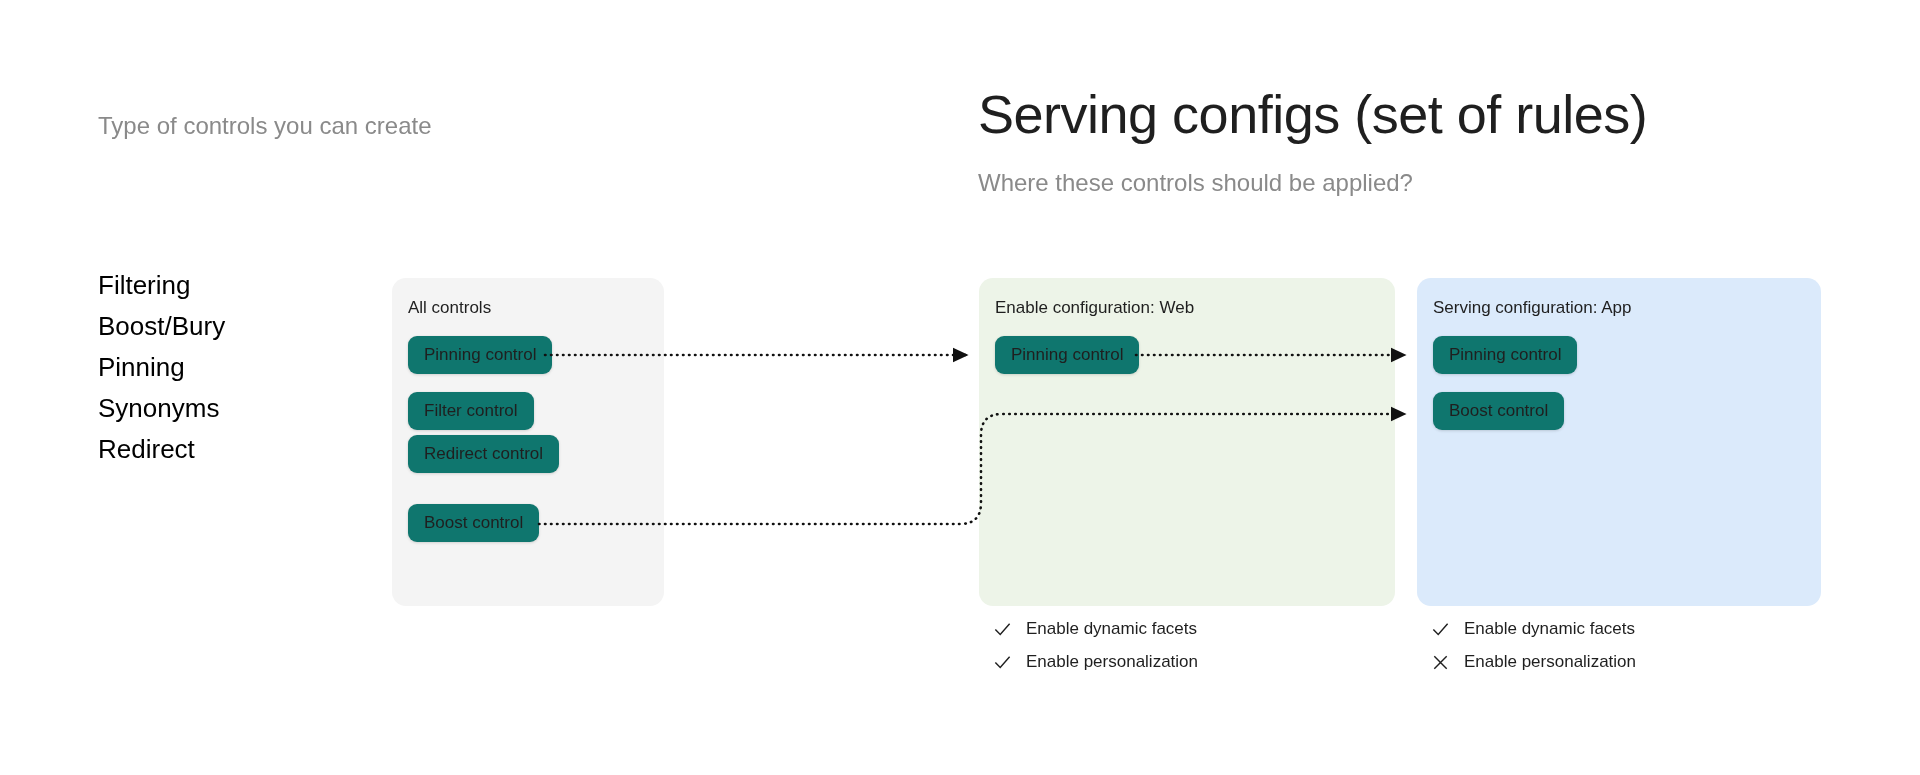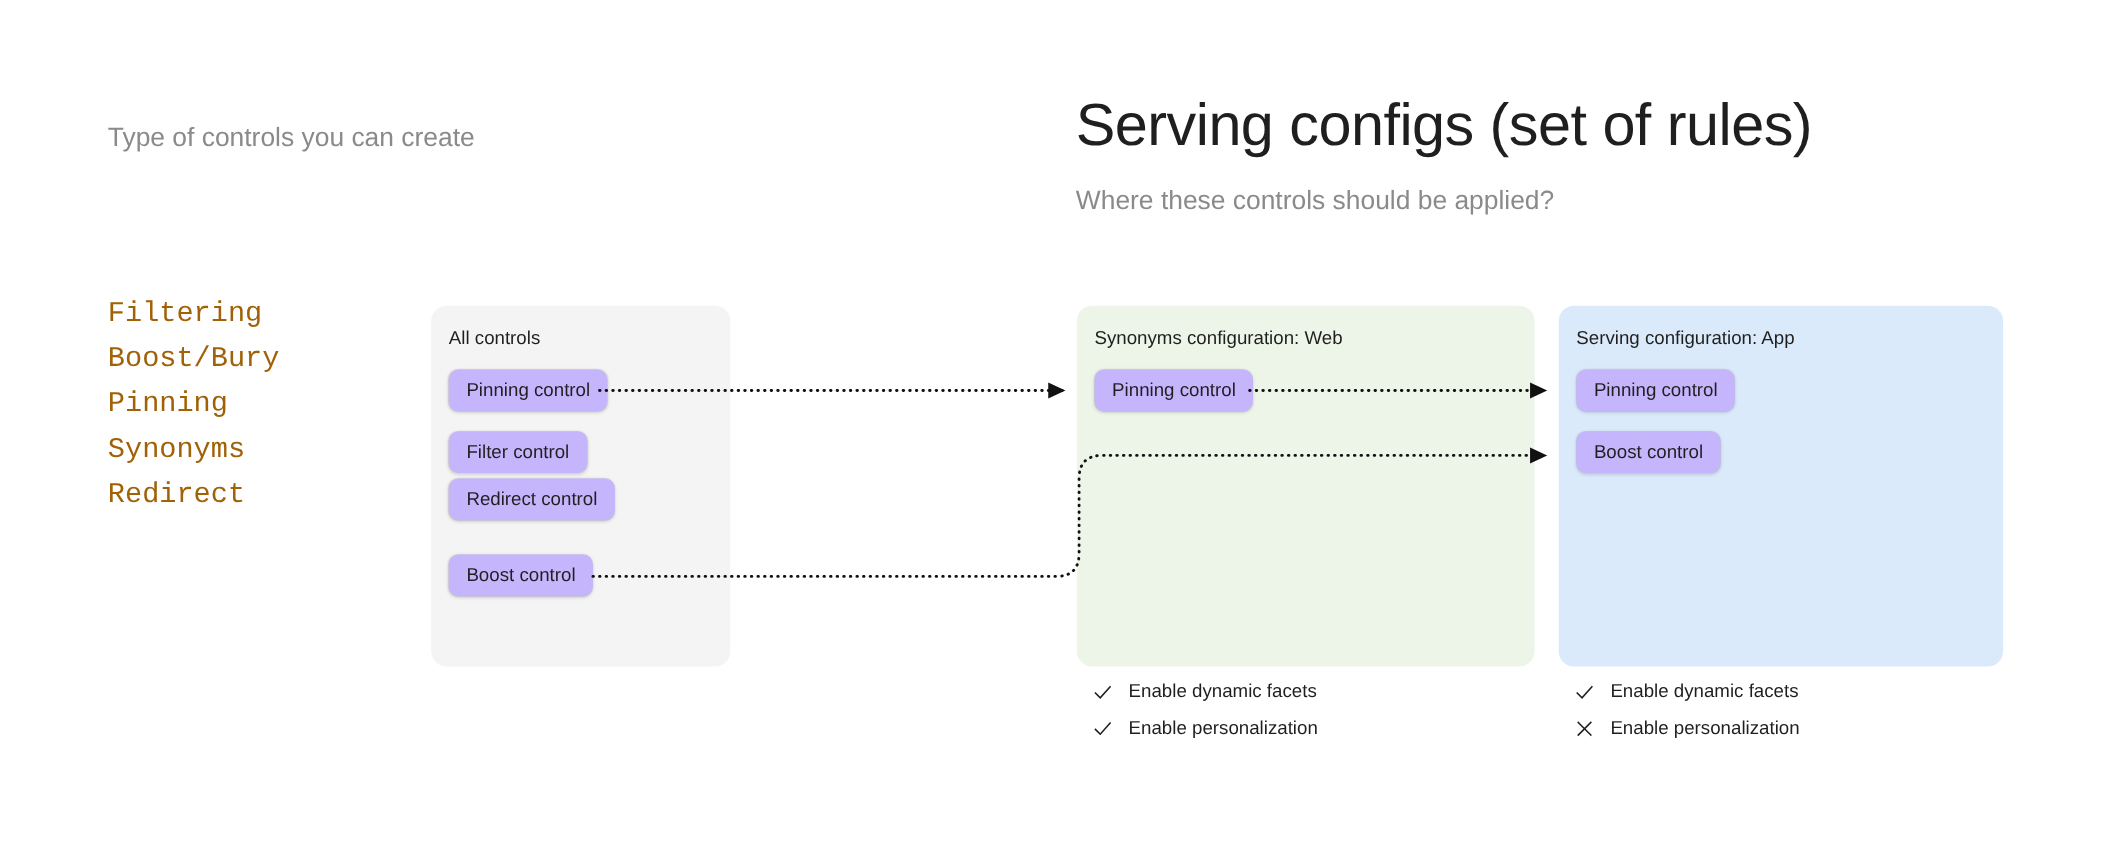--- a/index.html
+++ b/index.html
@@ -44,23 +44,22 @@
     position: absolute;
     left: 98px;
     top: 265px;
     display: flex;
     flex-direction: column;
   }
   #control-type-list .ct-item {
     font-size: 26px;
     line-height: 41px;
     font-weight: 400;
-    color: #a16207;
-    white-space: nowrap;
-    font-family: Liberation Mono, monospace;
+    color: #000000;
+    white-space: nowrap;
   }
 
   
   .panel {
     position: absolute;
     border-radius: 14px;
     box-sizing: border-box;
   }
   .panel .panel-title {
     position: absolute;
@@ -82,21 +81,21 @@
   #panel-app {
     left: 1417px; top: 278px;  width: 404px;  height: 328px;
     background: #dbeafb;
     padding-left: 23px;
   }
 
   
   .chip {
     position: absolute;
     height: 38px;
-    background: #c4b5fd;
+    background: #0f766e;
     border-radius: 9px;
     box-shadow: 0 1px 3px rgba(0,0,0,0.14), 0 0 1px rgba(0,0,0,0.08);
     display: flex;
     align-items: center;
     padding: 0 16px;
     box-sizing: border-box;
     font-size: 17px;
     color: #1f1f1f;
     white-space: nowrap;
   }
@@ -179,21 +178,21 @@
     </div>
   <div class="chip" id="chip-redirect-all">
       <span>Redirect control</span>
     </div>
   <div class="chip" id="chip-boost-all">
       <span>Boost control</span>
     </div>
 </div>
 
 <div class="panel" id="panel-web">
-  <div class="panel-title">Synonyms configuration: Web</div>
+  <div class="panel-title">Enable configuration: Web</div>
   <div class="chip" id="chip-pinning-web">
       <span>Pinning control</span>
     </div>
 </div>
 
 <div class="panel" id="panel-app">
   <div class="panel-title">Serving configuration: App</div>
   <div class="chip" id="chip-pinning-app">
       <span>Pinning control</span>
     </div>

